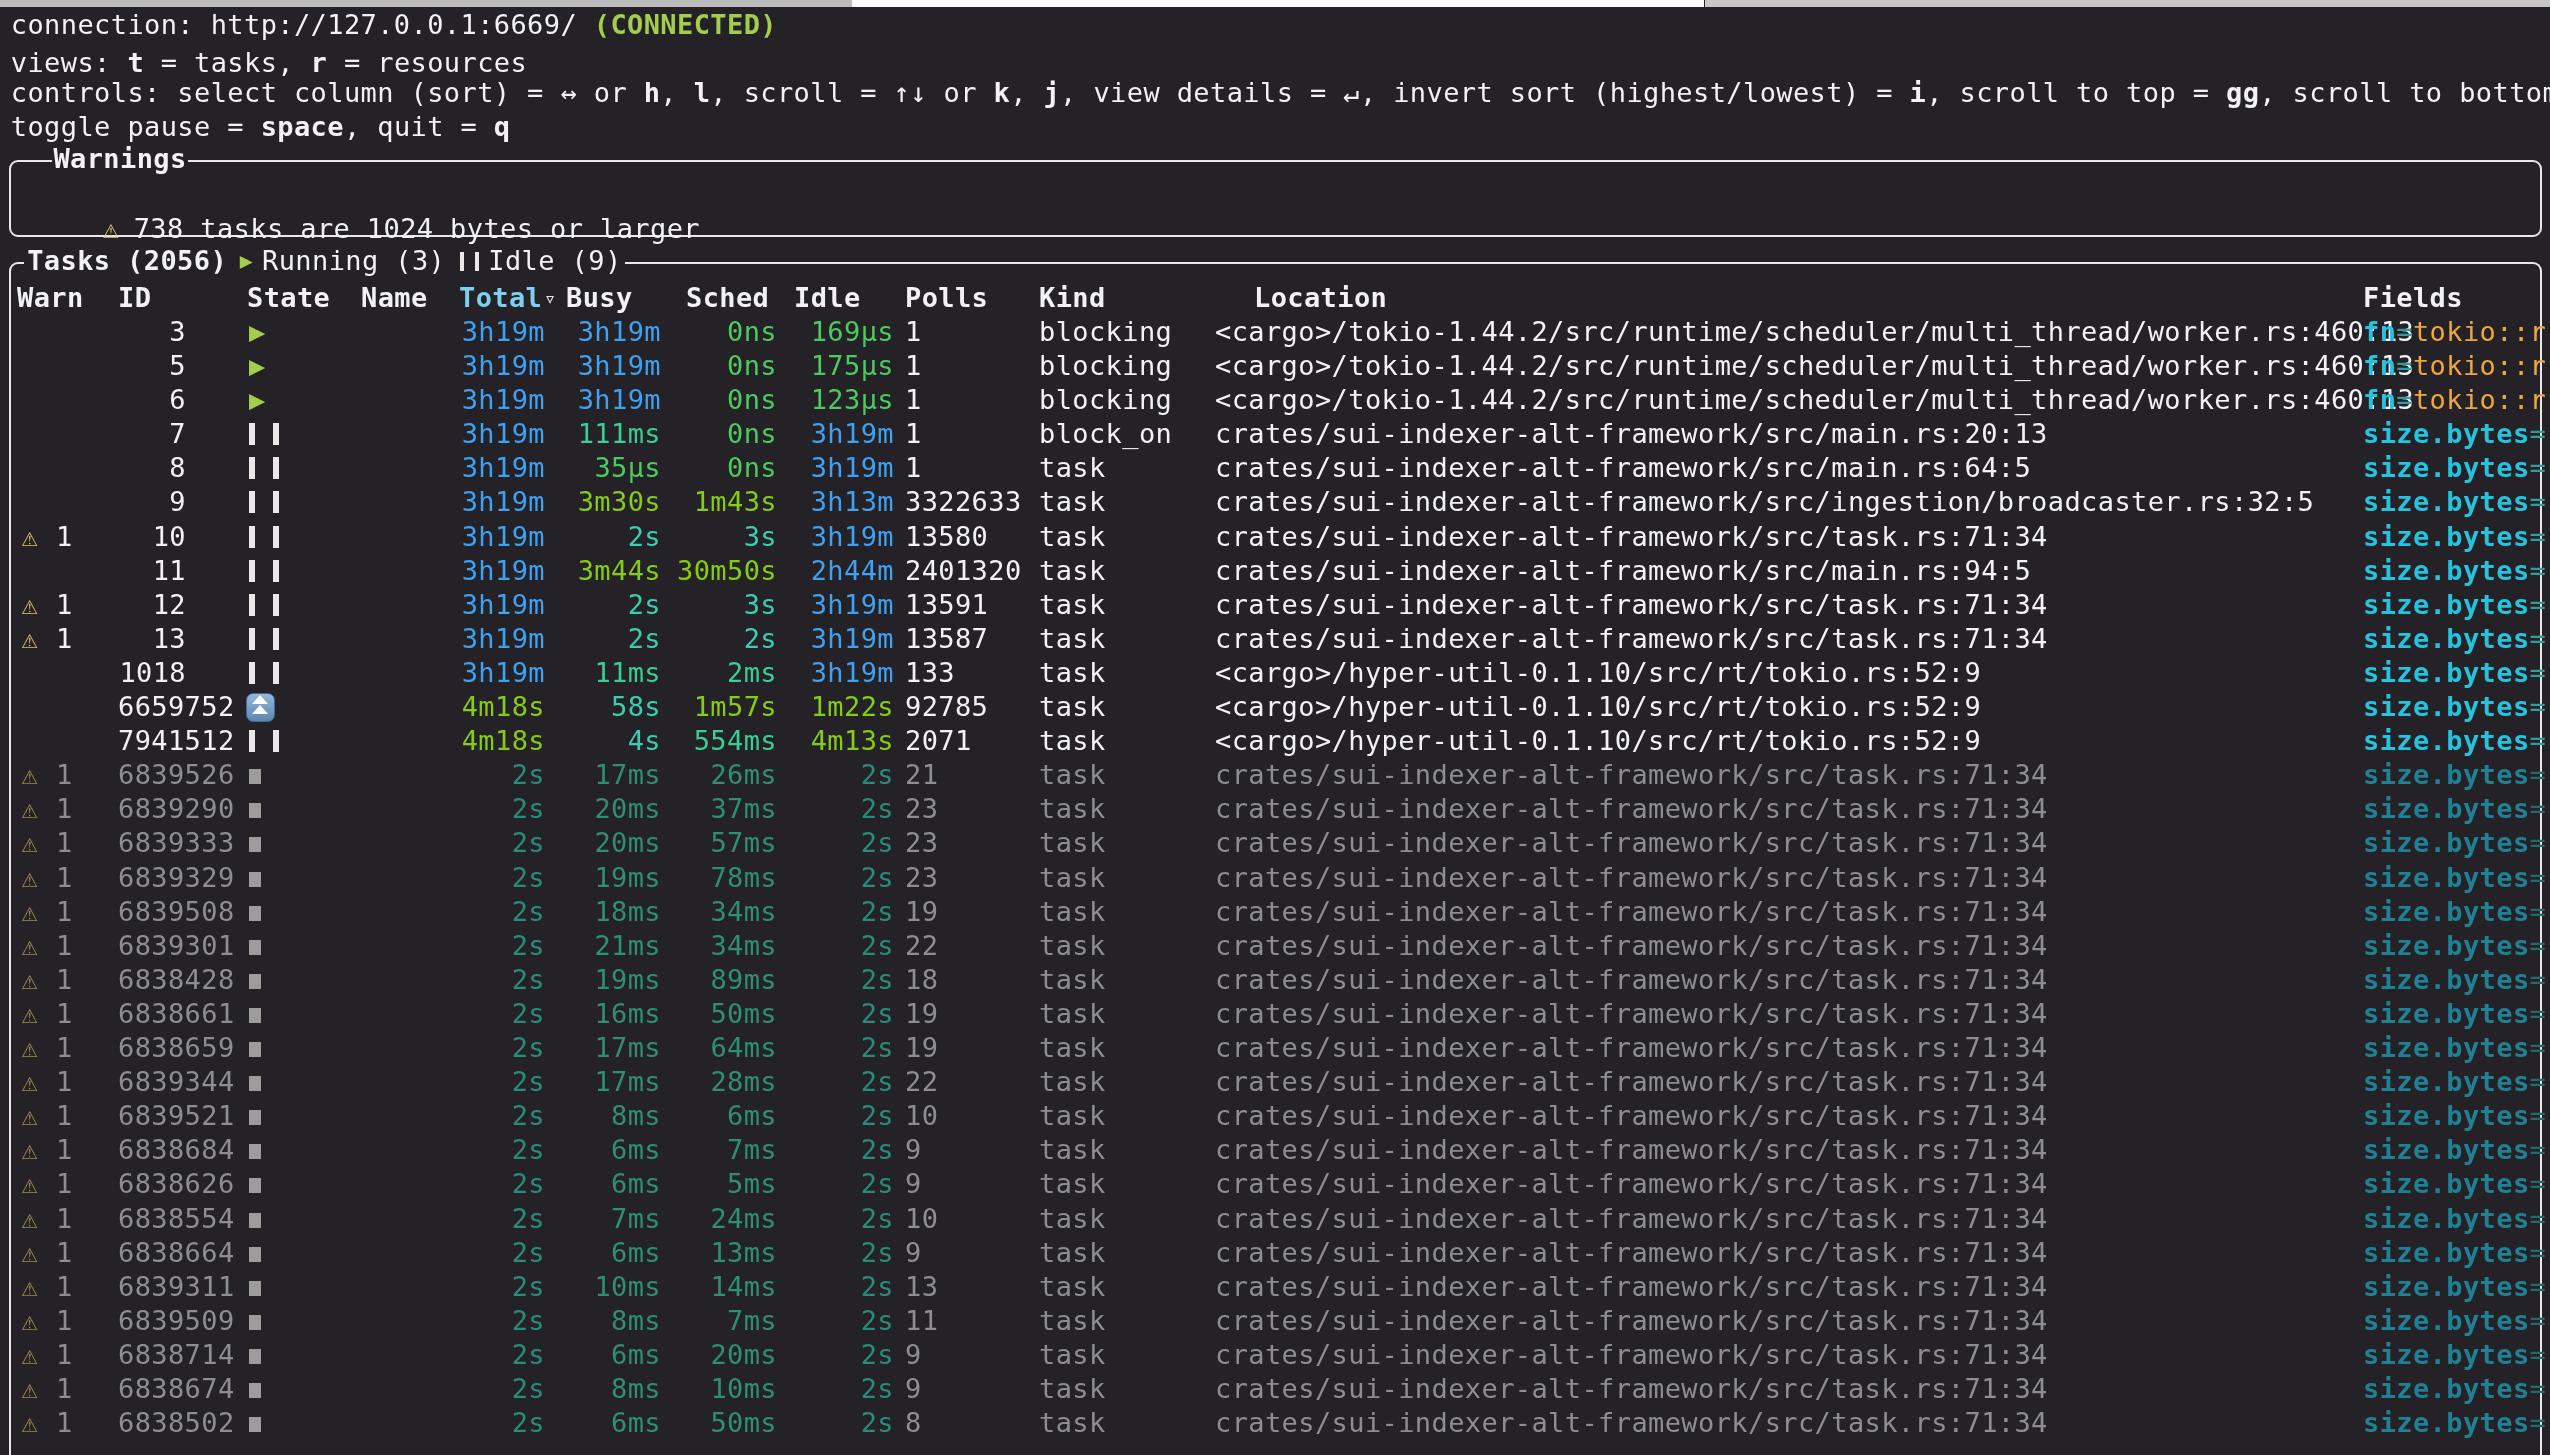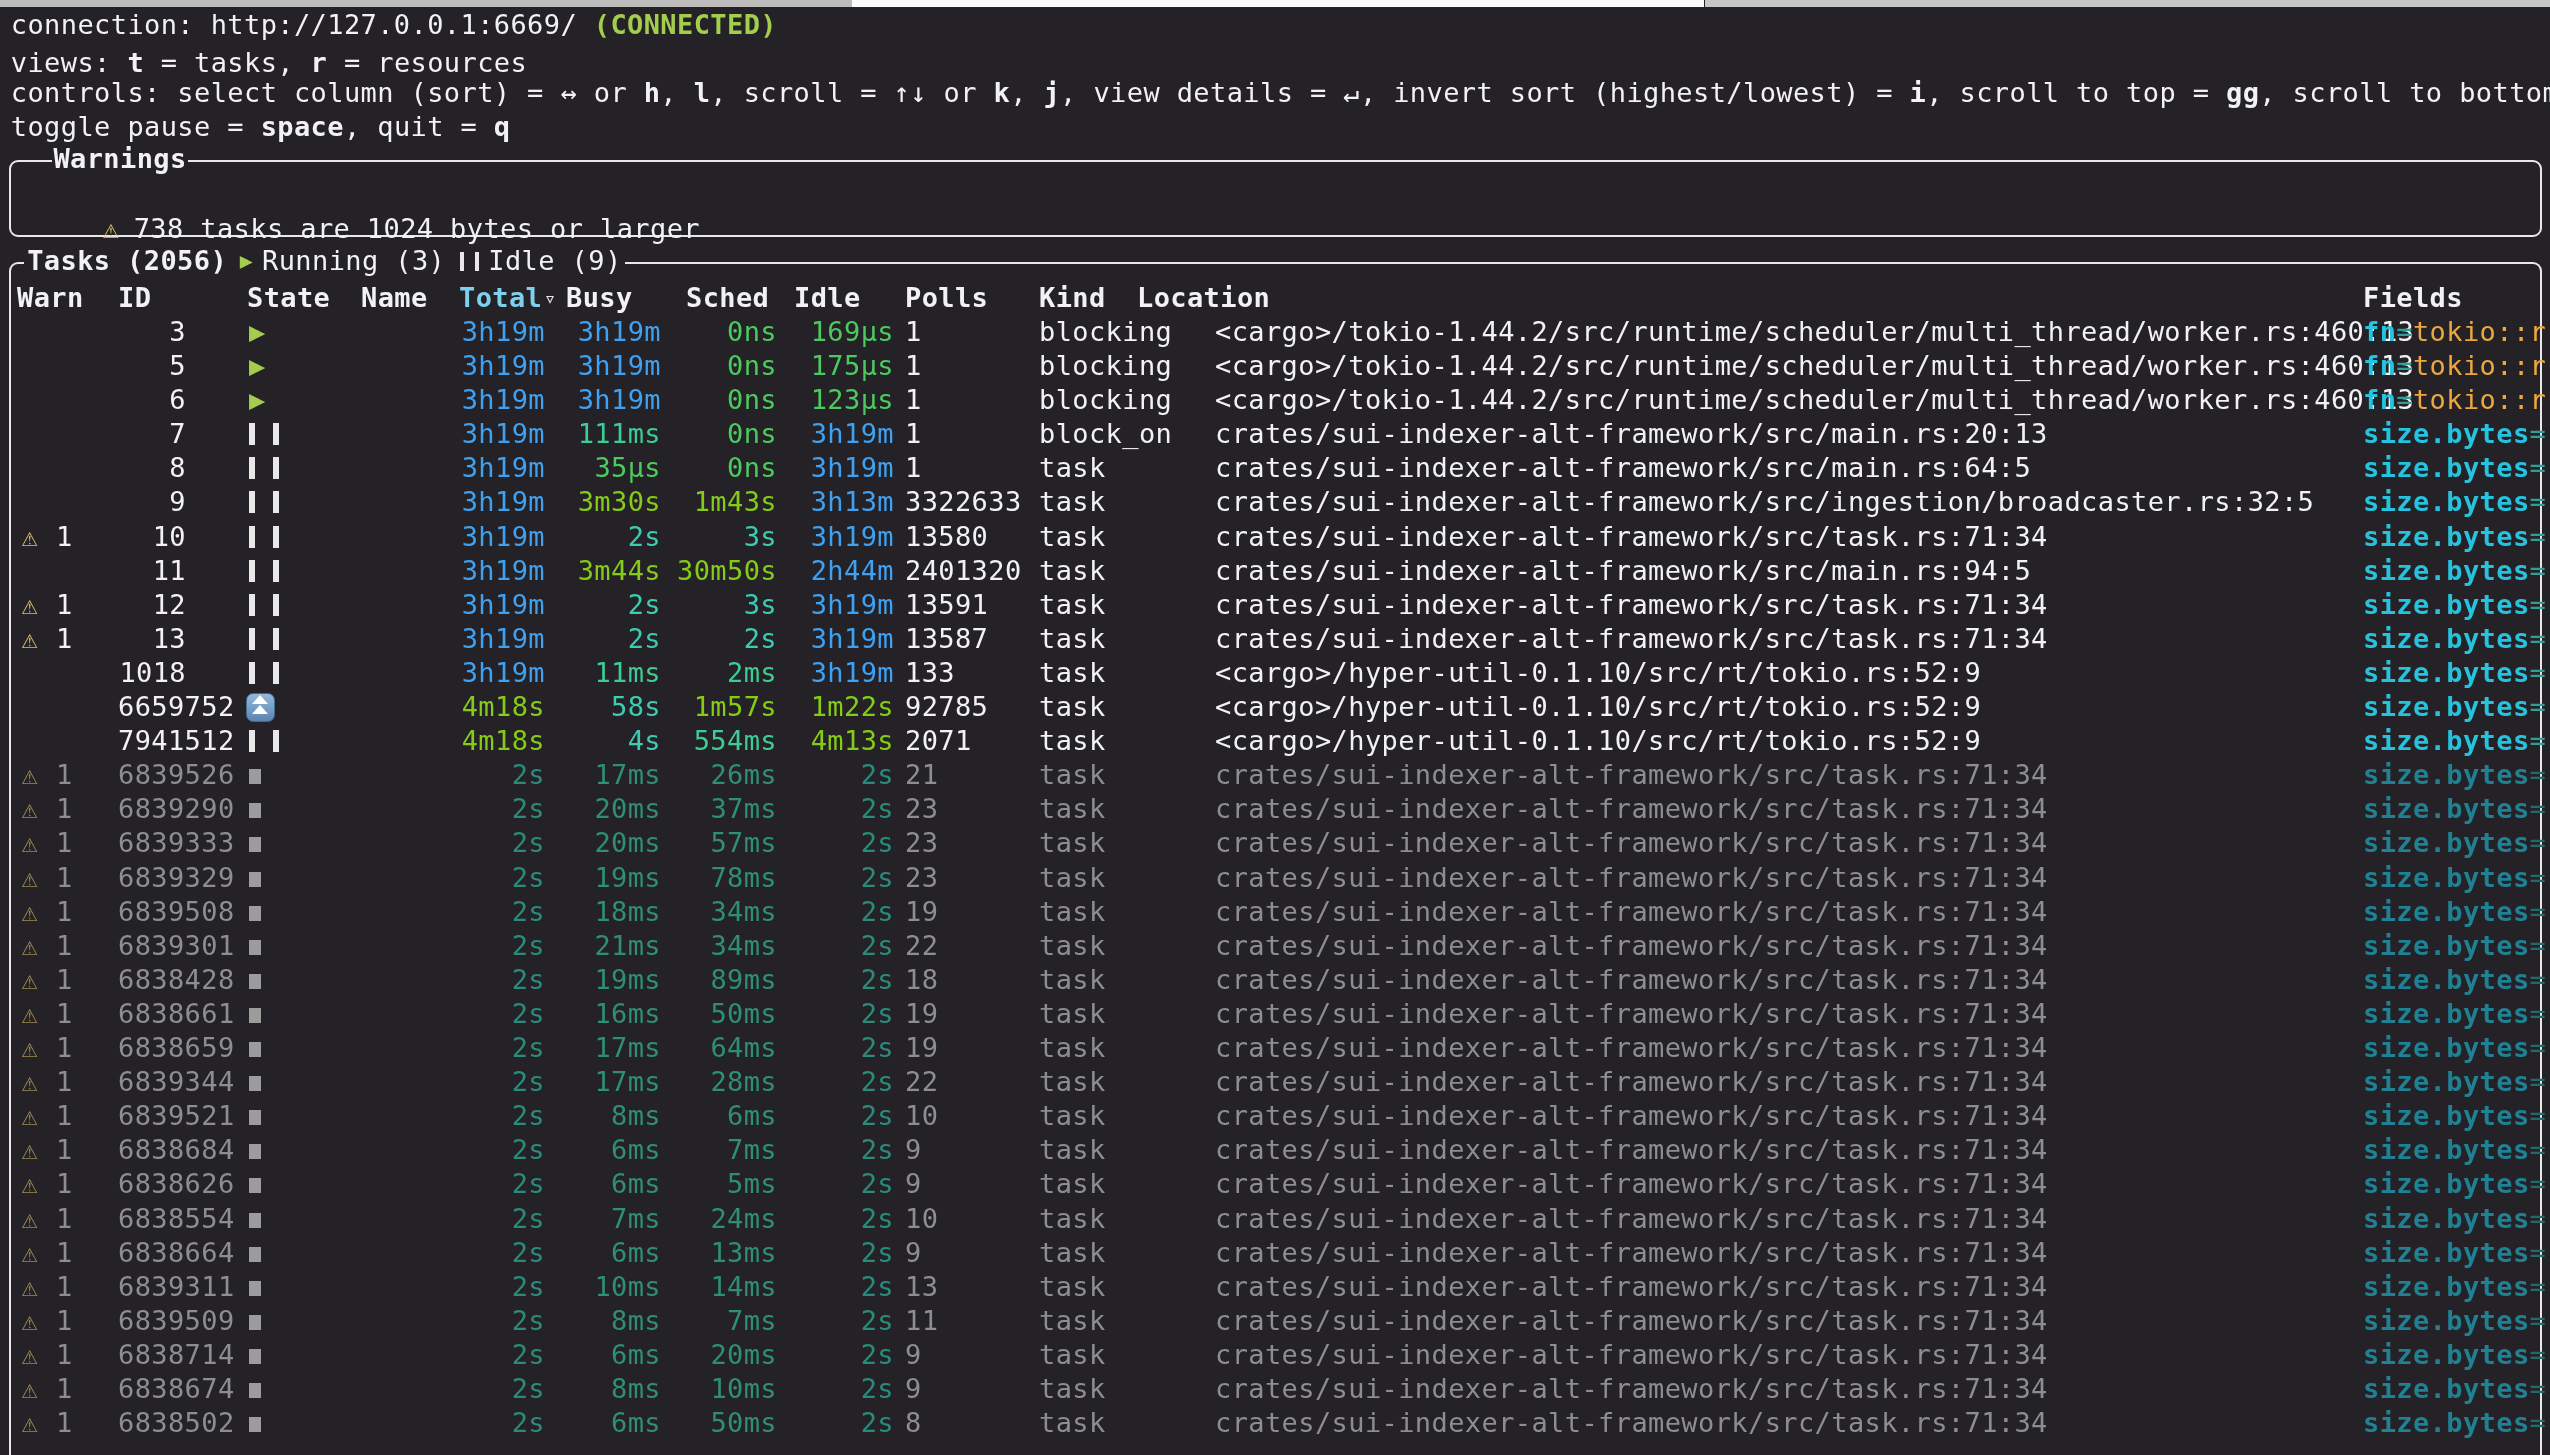--- a/index.html
+++ b/index.html
@@ -114,21 +114,21 @@
     <div class="cell" style="left: 17px;">Warn</div>
     <div class="cell" style="left: 118px;">ID</div>
     <div class="cell" style="left: 247px;">State</div>
     <div class="cell" style="left: 361px;">Name</div>
     <div class="cell sorted" style="left: 459px;">Total<span class="sort-ind">▿</span></div>
     <div class="cell" style="left: 566px;">Busy</div>
     <div class="cell" style="left: 686px;">Sched</div>
     <div class="cell" style="left: 794px;">Idle</div>
     <div class="cell" style="left: 905px;">Polls</div>
     <div class="cell" style="left: 1039px;">Kind</div>
-    <div class="cell" style="left: 1137px;">Location</div>
+    <div class="cell" style="left: 1254px;">Location</div>
     <div class="cell" style="left: 2363px;">Fields</div>
   </div>
 <div class="rows" id="rows">
     <div class="row" style="top: 315px;">
       <div class="cell c-id ra">3</div>
       <div class="cell c-state"><span class="st-run">▶</span></div>
       <div class="cell c-total ra dur-h">3h19m</div>
       <div class="cell c-busy ra dur-h">3h19m</div>
       <div class="cell c-sched ra dur-ns">0ns</div>
       <div class="cell c-idle ra dur-us">169µs</div>

